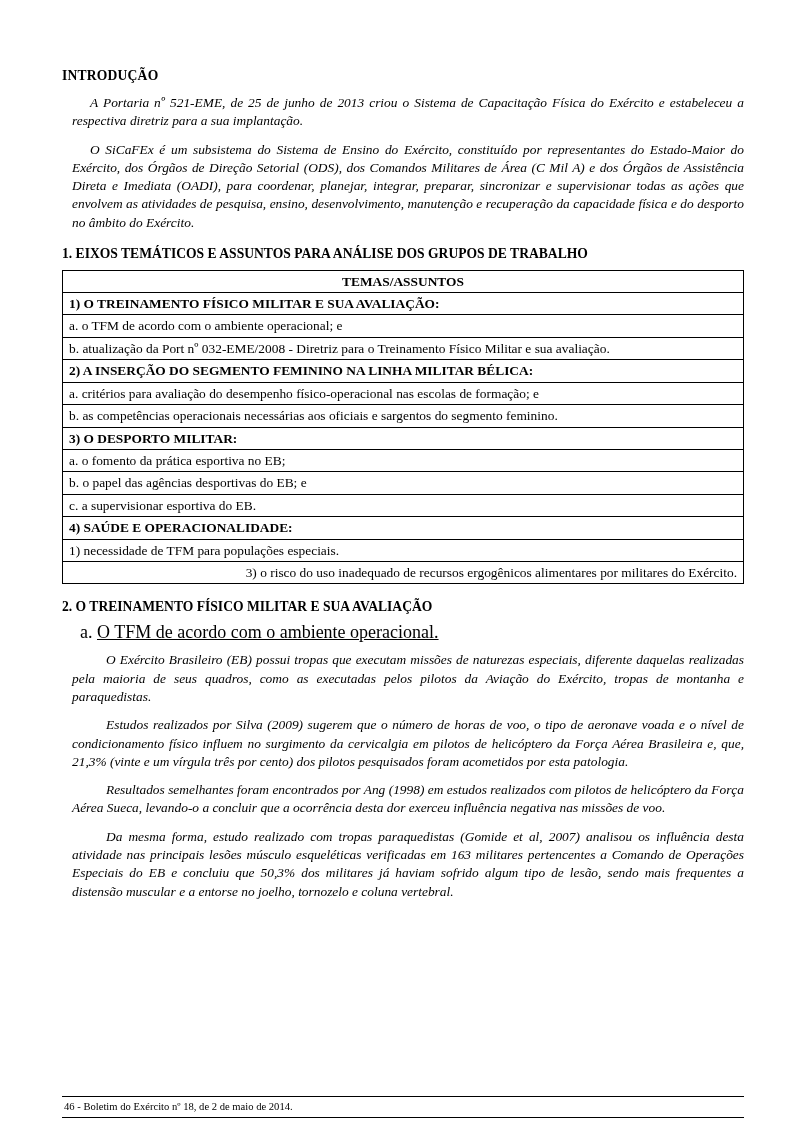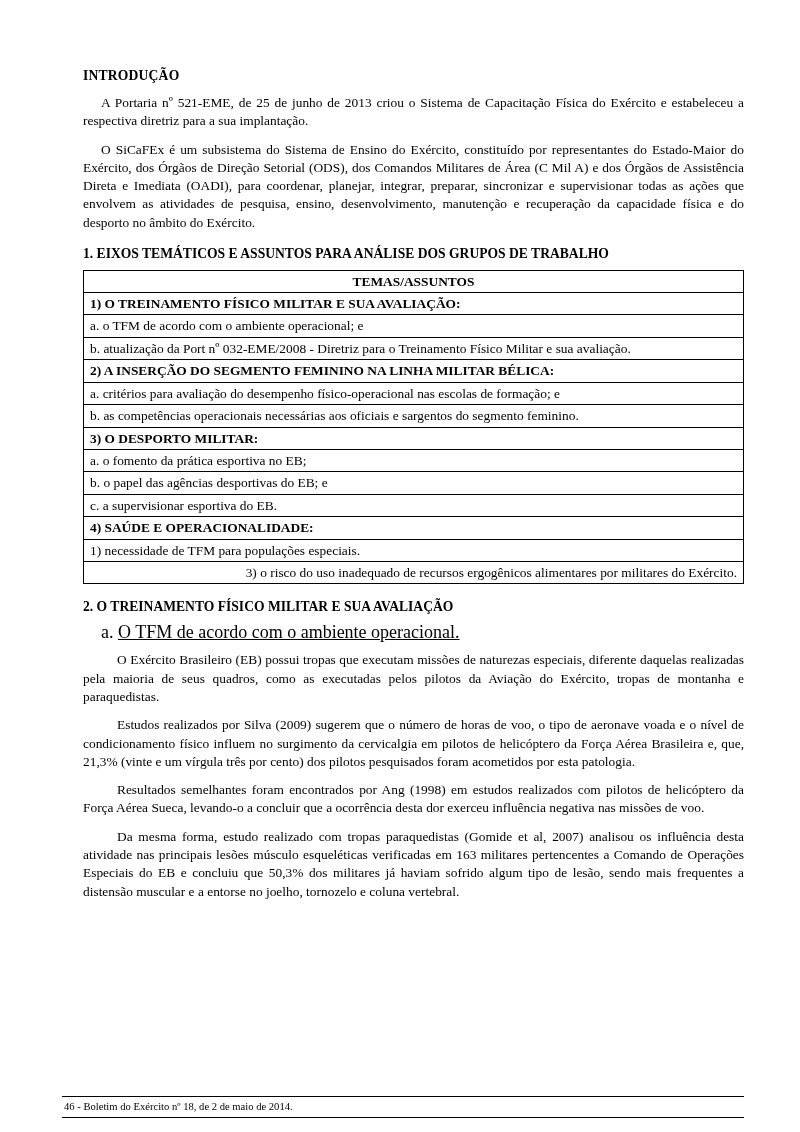--- a/index.html
+++ b/index.html
@@ -6,36 +6,37 @@
   body {
     width: 800px; height: 1132px;
     background: #ffffff;
     color: #000000;
     font-family: "Liberation Serif", "DejaVu Serif", serif;
     position: relative;
     overflow: hidden;
   }
   .page {
     position: absolute; inset: 0;
-    padding: 68px 56px 0 83px;
+    padding: 68px 56px 0 62px;
     box-sizing: border-box;
     border-radius: 31px;
   }
   .heading {
     font-weight: bold;
     font-size: 13.6px;
     margin: 0 0 10px 0;
     letter-spacing: 0.2px;
   }
   p.para {
     font-size: 13.4px;
     line-height: 18.3px;
     text-align: justify;
-    margin: 0 0 10px 0;
+    margin: 0 0 10px 10px;
     text-indent: 18px;
+    font-style: italic;
   }
   p.para2 { text-indent: 34px; }
   .section-heading {
     font-weight: bold;
     font-size: 13.6px;
     margin: 14px 0 8px 0;
   }
   .topics-table {
     border: 1.5px solid #000;
     margin: 2px 0 15px 0;

